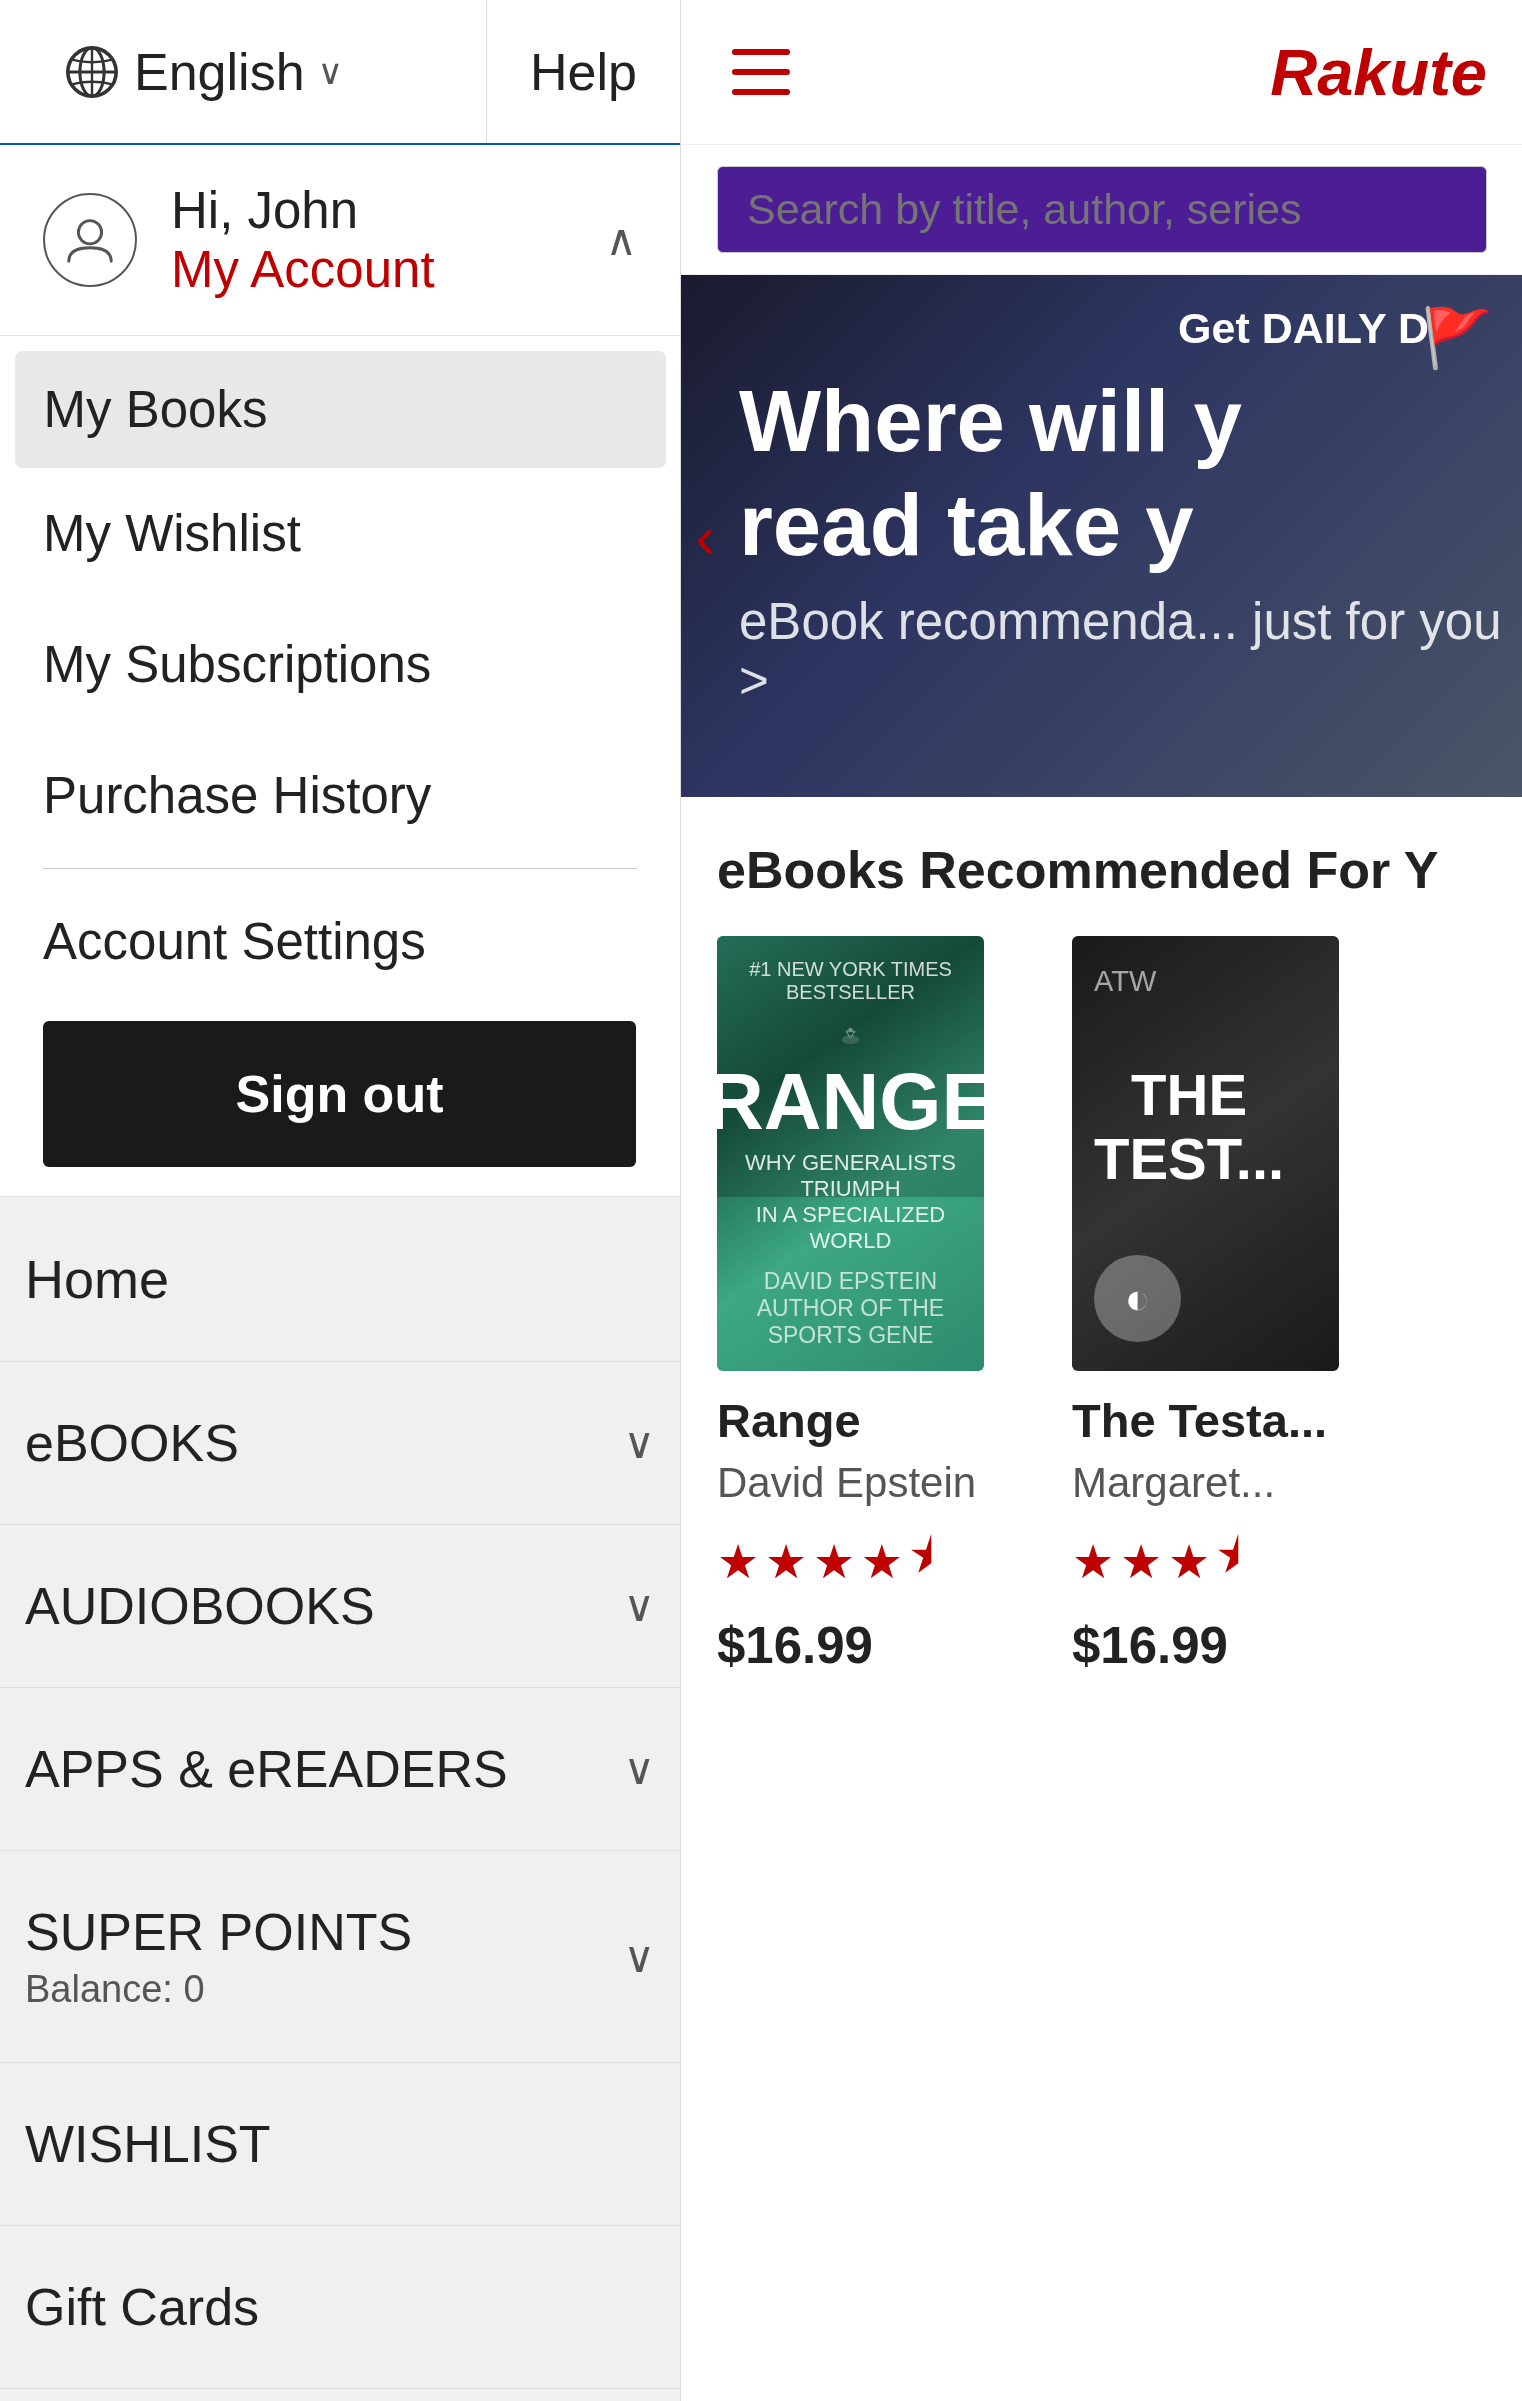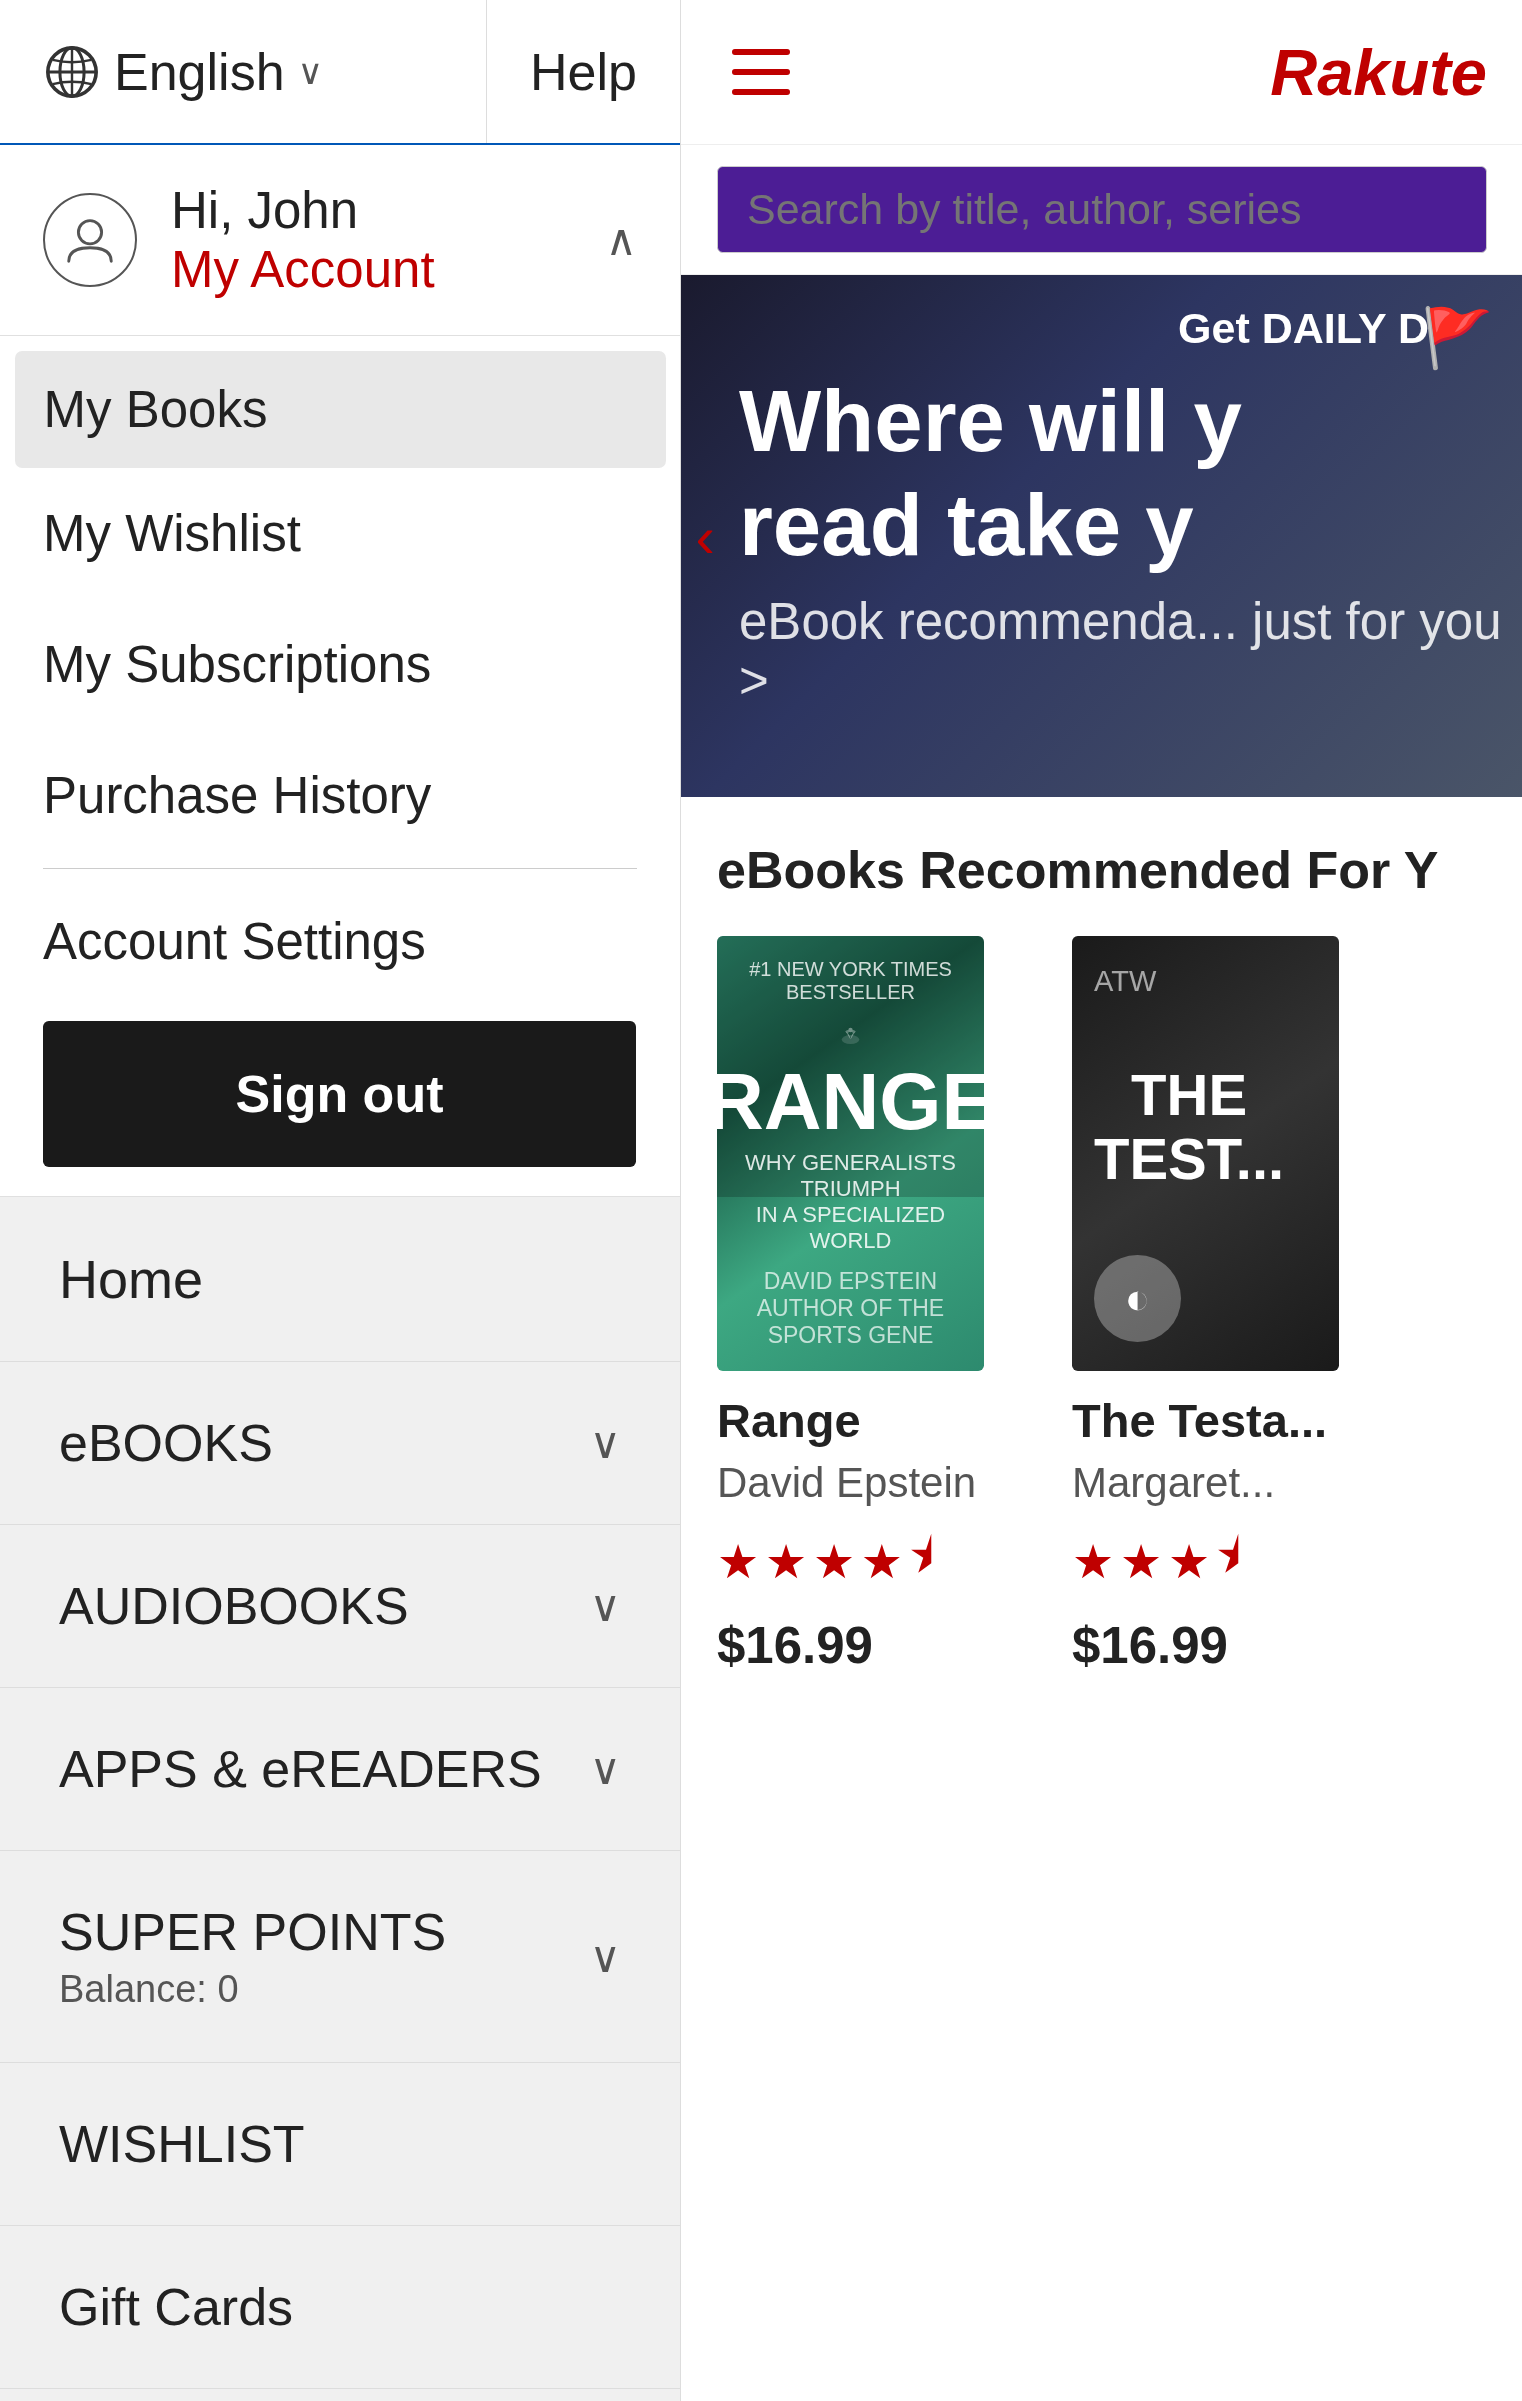--- a/index.html
+++ b/index.html
@@ -29,21 +29,21 @@
       display: flex;
       align-items: stretch;
       height: 145px;
       border-bottom: 2.2px solid #0057b7;
       background: #fff;
     }
     .language-btn {
       display: flex;
       align-items: center;
       gap: 13px;
-      padding: 0 43px;
+      padding: 0 63px;
       flex: 1;
       border: none;
       background: transparent;
       cursor: pointer;
       font-size: 52px;
       color: #222;
       border-right: 0.7px solid #ddd;
     }
     .globe-icon {
       width: 58px;
@@ -150,21 +150,21 @@
     }
 
     
     .main-nav {
       background: #f0f0f0;
     }
     .nav-item {
       display: flex;
       align-items: center;
       justify-content: space-between;
-      padding: 51px 59px;
+      padding: 51px 25px;
       font-size: 52px;
       color: #222;
       border-bottom: 0.7px solid #ddd;
       cursor: pointer;
       background: #f0f0f0;
     }
     .nav-item.home-item {
       font-size: 54px;
     }
     .nav-item-label { flex: 1; }

